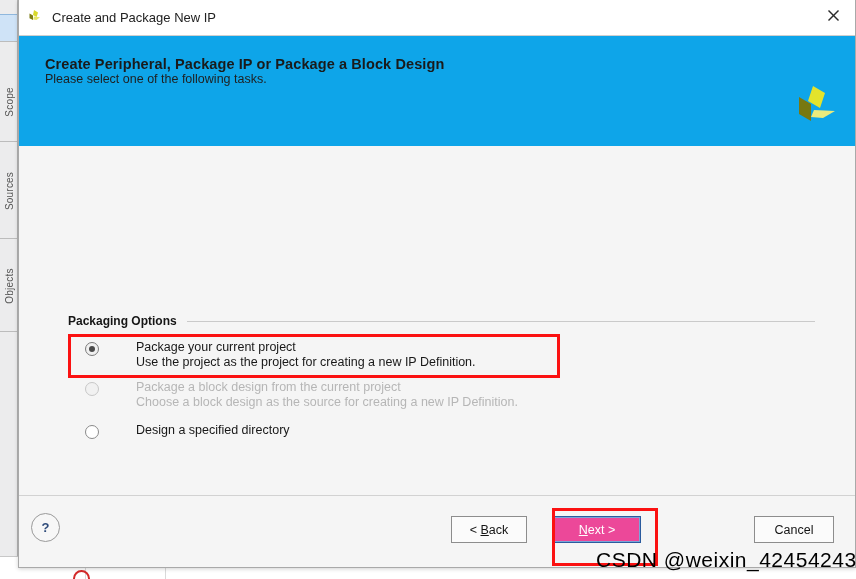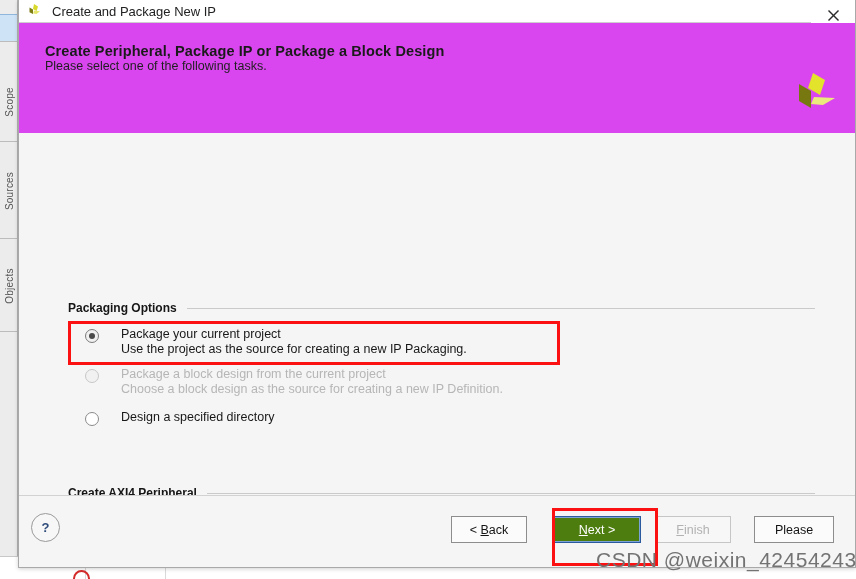--- a/index.html
+++ b/index.html
@@ -83,21 +83,21 @@
     width: 838px;
     height: 568px;
     background: #f5f5f5;
     border: 1px solid #a9a9a9;
     border-top: none;
     box-sizing: border-box;
     box-shadow: 0 1px 4px rgba(0,0,0,0.18);
   }
   #titlebar {
     position: relative;
-    height: 23px;
+    height: 36px;
     background: #ffffff;
     border-bottom: 1px solid #cfcfcf;
     display: flex;
     align-items: center;
     padding-left: 8px;
     box-sizing: border-box;
   }
   #titlebar .title-text {
     font-size: 13px;
     color: #222;
@@ -112,21 +112,21 @@
     justify-content: center;
     cursor: pointer;
     background: #ffffff;
   }
   #close-btn svg { display: block; }
 
   
   #header {
     position: relative;
     height: 110px;
-    background: #d946ef;
+    background: #0ea5e9;
     padding: 20px 26px 0 26px;
     box-sizing: border-box;
   }
   #header h1 {
     margin: 0;
     font-size: 14.5px;
     font-weight: bold;
     color: #1a1a1a;
     letter-spacing: 0.1px;
   }
@@ -167,21 +167,21 @@
     flex: 1;
     height: 1px;
     background: #cacaca;
   }
 
   .option {
     position: absolute;
     left: 66px;
     display: flex;
     align-items: flex-start;
-    gap: 1px;
+    gap: 16px;
   }
   .radio {
     width: 14px;
     height: 14px;
     border-radius: 50%;
     border: 1px solid #8a8a8a;
     background: #ffffff;
     box-sizing: border-box;
     flex: 0 0 auto;
     margin-top: 2px;
@@ -283,39 +283,39 @@
     box-sizing: border-box;
     font-size: 12.5px;
     font-family: "Liberation Sans", sans-serif;
     color: #141414;
     display: flex;
     align-items: center;
     justify-content: center;
     cursor: pointer;
   }
   .dlg-btn.primary {
-    background: #4d7c0f;
+    background: #ec4899;
     border: 1px solid #2b5b9e;
     color: #ffffff;
     box-shadow: inset 0 0 0 1px #7ba3d8;
   }
   .dlg-btn.disabled {
     color: #b2b2b2;
     border-color: #c6c6c6;
     background: #f7f7f7;
     cursor: default;
   }
   .mn { text-decoration: underline; }
 
   #watermark {
     position: absolute;
     left: 596px;
     top: 548px;
     font-size: 21px;
-    color: #737373;
+    color: #000000;
     white-space: nowrap;
     letter-spacing: 0.5px;
     z-index: 9;
     pointer-events: none;
     font-family: "Liberation Sans", sans-serif;
   }
 </style>
 </head>
 <body>
 
@@ -375,21 +375,21 @@
 
     <div class="section-header" style="top:168px;">
       <span class="sh-label">Packaging Options</span>
       <span class="sh-rule"></span>
     </div>
 
     <div class="option" style="top:194px;">
       <span class="radio checked"></span>
       <span class="opt-texts">
         <span class="opt-title">Package your current project</span><br>
-        <span class="opt-desc">Use the project as the source for creating a new IP Packaging.</span>
+        <span class="opt-desc">Use the project as the project for creating a new IP Definition.</span>
       </span>
     </div>
 
     <div class="option opt-disabled" style="top:234px;">
       <span class="radio disabled"></span>
       <span class="opt-texts">
         <span class="opt-title">Package a block design from the current project</span><br>
         <span class="opt-desc">Choose a block design as the source for creating a new IP Definition.</span>
       </span>
     </div>
@@ -422,25 +422,22 @@
     <div id="help-btn">?</div>
 
     <div class="dlg-btn" style="left:432px;width:76px;">
       <span>&lt;&nbsp;<span class="mn">B</span>ack</span>
     </div>
 
     <div class="dlg-btn primary" style="left:534px;width:88px;">
       <span><span class="mn">N</span>ext &gt;</span>
     </div>
 
-    <div class="dlg-btn disabled" style="left:636px;width:76px;">
-      <span><span class="mn">F</span>inish</span>
-    </div>
 
     <div class="dlg-btn" style="left:735px;width:80px;">
-      <span>Please</span>
+      <span>Cancel</span>
     </div>
   </div>
 </div>
 
 <div class="annot-rect" style="left: 552px; top: 508px; width: 106px; height: 58px; z-index: 8; border-color: rgb(251, 17, 17);"></div>
 
 <div id="watermark">CSDN @weixin_42454243</div>
 
 </body></html>

